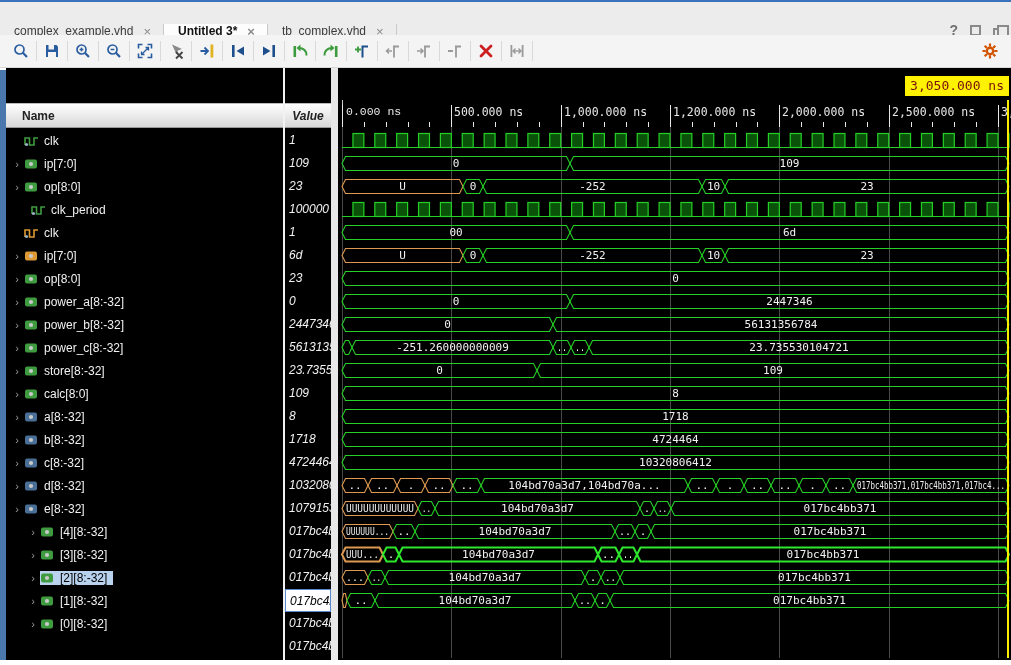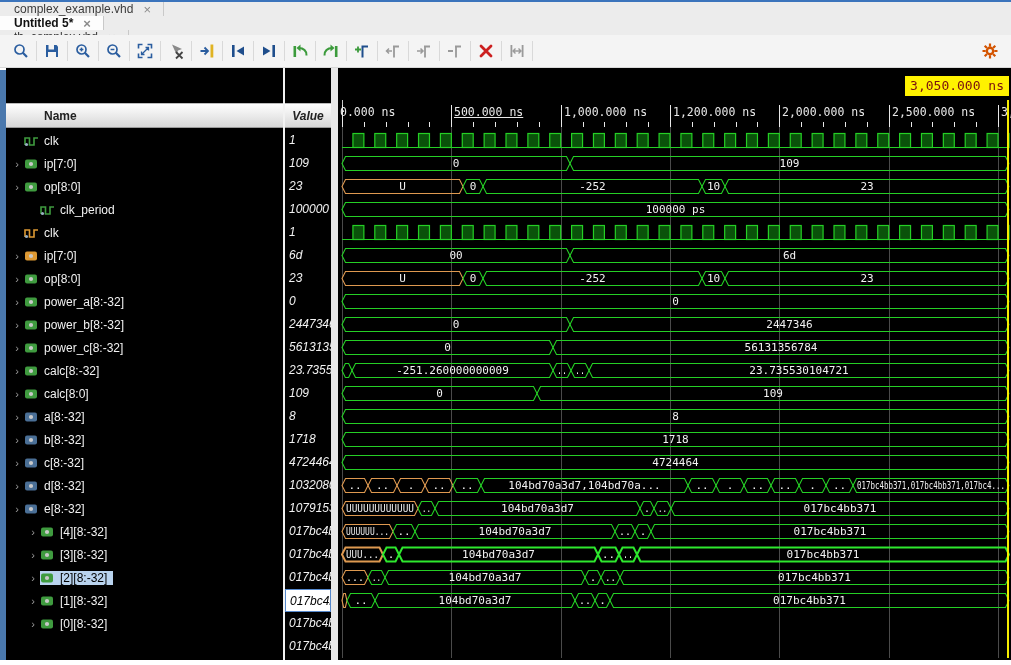--- a/index.html
+++ b/index.html
@@ -3,21 +3,21 @@
 <meta charset="utf-8">
 <style>
   * { box-sizing: border-box; margin: 0; padding: 0; }
   body { font-family: "Liberation Sans", sans-serif; background:#fff; }
   .app { position:relative; width:1011px; height:665px; overflow:hidden; background:#fff; }
 
   .topline { position:absolute; left:0; top:0; width:1011px; height:2px; background:#3b74bc; }
 
   
   .tabbar { position:absolute; left:0; top:2px; width:1011px; height:37px; background:#ececec;
-            border-bottom:1px solid #cfcfcf; display:flex; align-items:flex-start;flex-direction:column; }
+            border-bottom:1px solid #cfcfcf; display:flex; align-items:flex-end; }
   .tab { display:flex; align-items:center; gap:10px; padding:0 12px 0 14px; font-size:12px; color:#3b3b3b;
          border-right:1px solid #c9c9c9; cursor:default; }
   .tab.active { background:#fdfdfd; font-weight:bold; color:#111; }
   .tab .x { color:#8a8a8a; font-size:13px; line-height:1; }
   .winbtns { margin-left:auto; display:flex; align-items:center; gap:12px; padding-right:6px; color:#707070; }
   .winbtn-help { font-size:14px; font-weight:bold; }
   .winbtn-max { width:11px; height:11px; border:2px solid #8a8a8a; }
   .winbtn-float { width:12px; height:11px; position:relative; }
   .winbtn-float::before { content:""; position:absolute; left:0; top:3px; width:8px; height:8px; border:2px solid #8a8a8a; }
   .winbtn-float::after  { content:""; position:absolute; left:4px; top:0; width:8px; height:8px; border:2px solid #8a8a8a; background:#ececec; }
@@ -37,21 +37,21 @@
   .namepanel { left:6px; width:277px; }
   .vsep1 { position:absolute; left:283px; top:0; width:2px; height:592px; background:#f2f2f2; }
   .valuepanel { left:285px; width:46px;font-style:italic; }
   .vsep2 { position:absolute; left:331px; top:0; width:7px; height:592px; background:#e8e8e8; }
   .wavepanel { left:338px; width:673px; }
   .bottomstrip { position:absolute; left:0; top:592px; width:1011px; height:5px; background:#fff; }
 
   .colhead { position:absolute; left:0; top:35px; width:100%; height:25px;
              background:linear-gradient(#ffffff,#d7d7d7); border-top:1px solid #bbb; border-bottom:1px solid #9a9a9a;
              font-size:12px; font-weight:bold; color:#222; display:flex; align-items:center; }
-  .namepanel .colhead { padding-left:38px; }
+  .namepanel .colhead { padding-left:16px; }
   .valuepanel .colhead { justify-content:center; }
 
   .rows { position:absolute; left:0; top:61px; width:100%; }
   .srow { height:23px; display:flex; align-items:center; font-size:12px; color:#f2f2f2; white-space:nowrap; }
   .arrow { width:14px; text-align:center; color:#9a9a9a; font-size:11px; flex:0 0 14px; }
   .arrow.exp { transform:rotate(90deg); }
   .sicon { width:15px; height:12px; margin-right:5px; flex:0 0 15px; }
   .selwrap { display:flex; align-items:center; }
   .srow.sel .selwrap { background:#b9d3ee; color:#000; padding-right:6px; }
   .vrow { height:23px; line-height:23px; font-size:12px; color:#f2f2f2; padding-left:4px; overflow:hidden; white-space:nowrap; }
@@ -74,21 +74,21 @@
 
   <div class="topline"></div>
 
   <div class="tabbar">
 
   <div class="tab">
         <span>complex_example.vhd</span>
         <span class="x">×</span>
       </div>
       <div class="tab active">
-        <span>Untitled 5*</span>
+        <span>Untitled 3*</span>
         <span class="x">×</span>
       </div>
       <div class="tab">
         <span>tb_complex.vhd</span>
         <span class="x">×</span>
       </div>
       <div class="winbtns">
         <span class="winbtn-help">?</span>
         <span class="winbtn-max"></span>
         <span class="winbtn-float"></span>
@@ -259,21 +259,21 @@
           <div class="srow" style="padding-left: 4px;">
             <span class="arrow">›</span>
             <span class="selwrap">
               <span class="sicon"><svg viewBox="0 0 15 12">
                   <rect x="1" y="1.5" width="12" height="9" rx="2" fill="#3f9b3f"></rect>
                   <circle cx="7" cy="6" r="2.1" fill="#c9c9c9"></circle>
                 </svg></span>
               <span>op[8:0]</span>
             </span>
           </div>
-          <div class="srow" style="padding-left: 20px;">
+          <div class="srow" style="padding-left: 11px;">
             <span class="arrow"></span>
             <span class="selwrap">
               <span class="sicon"><svg viewBox="0 0 15 12">
                   <path d="M1 10V3h4.5v7H10V3h4" fill="none" stroke="#3f9b3f" stroke-width="1.6"></path>
                   <circle cx="2.5" cy="9.5" r="1.6" fill="#9ab0c4"></circle>
                 </svg></span>
               <span>clk_period</span>
             </span>
           </div>
           <div class="srow" style="padding-left: 4px;">
@@ -336,21 +336,21 @@
               <span>power_c[8:-32]</span>
             </span>
           </div>
           <div class="srow" style="padding-left: 4px;">
             <span class="arrow">›</span>
             <span class="selwrap">
               <span class="sicon"><svg viewBox="0 0 15 12">
                   <rect x="1" y="1.5" width="12" height="9" rx="2" fill="#3f9b3f"></rect>
                   <circle cx="7" cy="6" r="2.1" fill="#c9c9c9"></circle>
                 </svg></span>
-              <span>calc[8:-32]</span>
+              <span>store[8:-32]</span>
             </span>
           </div>
           <div class="srow" style="padding-left: 4px;">
             <span class="arrow">›</span>
             <span class="selwrap">
               <span class="sicon"><svg viewBox="0 0 15 12">
                   <rect x="1" y="1.5" width="12" height="9" rx="2" fill="#3f9b3f"></rect>
                   <circle cx="7" cy="6" r="2.1" fill="#c9c9c9"></circle>
                 </svg></span>
               <span>calc[8:0]</span>
@@ -543,24 +543,20 @@
               <polygon points="125,11.5 128.5,4.5 141.5,4.5 145,11.5 141.5,18.5 128.5,18.5" fill="none" stroke="#25cf25" stroke-width="1.1"></polygon>
               <text x="135" y="15" text-anchor="middle" fill="#f2f2f2" font-family="DejaVu Sans Mono, monospace" font-size="11px">0</text>
               <polygon points="145,11.5 148.5,4.5 360.5,4.5 364,11.5 360.5,18.5 148.5,18.5" fill="none" stroke="#25cf25" stroke-width="1.1"></polygon>
               <text x="254.5" y="15" text-anchor="middle" fill="#f2f2f2" font-family="DejaVu Sans Mono, monospace" font-size="11px">-252</text>
               <polygon points="364,11.5 367.5,4.5 383.5,4.5 387,11.5 383.5,18.5 367.5,18.5" fill="none" stroke="#25cf25" stroke-width="1.1"></polygon>
               <text x="375.5" y="15" text-anchor="middle" fill="#f2f2f2" font-family="DejaVu Sans Mono, monospace" font-size="11px">10</text>
               <polygon points="387,11.5 390.5,4.5 667.5,4.5 671,11.5 667.5,18.5 390.5,18.5" fill="none" stroke="#25cf25" stroke-width="1.1"></polygon>
               <text x="529" y="15" text-anchor="middle" fill="#f2f2f2" font-family="DejaVu Sans Mono, monospace" font-size="11px">23</text>
             </svg></div>
           <div class="waverow"><svg width="673" height="23" viewBox="0 0 673 23">
-              <polygon points="4,11.5 7.5,4.5 667.5,4.5 671,11.5 667.5,18.5 7.5,18.5" fill="none" stroke="#25cf25" stroke-width="1.1"></polygon>
-              <text x="337.5" y="15" text-anchor="middle" fill="#f2f2f2" font-family="DejaVu Sans Mono, monospace" font-size="11px">100000 ps</text>
-            </svg></div>
-          <div class="waverow"><svg width="673" height="23" viewBox="0 0 673 23">
               <line x1="4" y1="18.5" x2="671" y2="18.5" stroke="#25cf25" stroke-width="1.2"></line>
               <rect x="14.9335" y="4.5" width="10.9335" height="14" fill="#0a520a" stroke="#25cf25" stroke-width="1.2"></rect>
               <rect x="36.8005" y="4.5" width="10.9335" height="14" fill="#0a520a" stroke="#25cf25" stroke-width="1.2"></rect>
               <rect x="58.667500000000004" y="4.5" width="10.9335" height="14" fill="#0a520a" stroke="#25cf25" stroke-width="1.2"></rect>
               <rect x="80.53450000000001" y="4.5" width="10.9335" height="14" fill="#0a520a" stroke="#25cf25" stroke-width="1.2"></rect>
               <rect x="102.40150000000001" y="4.5" width="10.9335" height="14" fill="#0a520a" stroke="#25cf25" stroke-width="1.2"></rect>
               <rect x="124.26850000000002" y="4.5" width="10.9335" height="14" fill="#0a520a" stroke="#25cf25" stroke-width="1.2"></rect>
               <rect x="146.1355" y="4.5" width="10.9335" height="14" fill="#0a520a" stroke="#25cf25" stroke-width="1.2"></rect>
               <rect x="168.0025" y="4.5" width="10.9335" height="14" fill="#0a520a" stroke="#25cf25" stroke-width="1.2"></rect>
               <rect x="189.8695" y="4.5" width="10.9335" height="14" fill="#0a520a" stroke="#25cf25" stroke-width="1.2"></rect>
@@ -644,20 +640,24 @@
             </svg></div>
           <div class="waverow"><svg width="673" height="23" viewBox="0 0 673 23">
               <polygon points="4,11.5 7.5,4.5 667.5,4.5 671,11.5 667.5,18.5 7.5,18.5" fill="none" stroke="#25cf25" stroke-width="1.1"></polygon>
               <text x="337.5" y="15" text-anchor="middle" fill="#f2f2f2" font-family="DejaVu Sans Mono, monospace" font-size="11px">1718</text>
             </svg></div>
           <div class="waverow"><svg width="673" height="23" viewBox="0 0 673 23">
               <polygon points="4,11.5 7.5,4.5 667.5,4.5 671,11.5 667.5,18.5 7.5,18.5" fill="none" stroke="#25cf25" stroke-width="1.1"></polygon>
               <text x="337.5" y="15" text-anchor="middle" fill="#f2f2f2" font-family="DejaVu Sans Mono, monospace" font-size="11px">4724464</text>
             </svg></div>
           <div class="waverow"><svg width="673" height="23" viewBox="0 0 673 23">
+              <polygon points="4,11.5 7.5,4.5 667.5,4.5 671,11.5 667.5,18.5 7.5,18.5" fill="none" stroke="#25cf25" stroke-width="1.1"></polygon>
+              <text x="337.5" y="15" text-anchor="middle" fill="#f2f2f2" font-family="DejaVu Sans Mono, monospace" font-size="11px">10320806412</text>
+            </svg></div>
+          <div class="waverow"><svg width="673" height="23" viewBox="0 0 673 23">
               <polygon points="4,11.5 7.5,4.5 26.5,4.5 30,11.5 26.5,18.5 7.5,18.5" fill="none" stroke="#de9950" stroke-width="1.1"></polygon>
               <text x="17" y="15" text-anchor="middle" fill="#f2f2f2" font-family="DejaVu Sans Mono, monospace" font-size="11px">..</text>
               <polygon points="30,11.5 33.5,4.5 55.5,4.5 59,11.5 55.5,18.5 33.5,18.5" fill="none" stroke="#de9950" stroke-width="1.1"></polygon>
               <text x="44.5" y="15" text-anchor="middle" fill="#f2f2f2" font-family="DejaVu Sans Mono, monospace" font-size="11px">..</text>
               <polygon points="59,11.5 62.5,4.5 83.5,4.5 87,11.5 83.5,18.5 62.5,18.5" fill="none" stroke="#de9950" stroke-width="1.1"></polygon>
               <text x="73" y="15" text-anchor="middle" fill="#f2f2f2" font-family="DejaVu Sans Mono, monospace" font-size="11px">.</text>
               <polygon points="87,11.5 90.5,4.5 111.5,4.5 115,11.5 111.5,18.5 90.5,18.5" fill="none" stroke="#de9950" stroke-width="1.1"></polygon>
               <text x="101" y="15" text-anchor="middle" fill="#f2f2f2" font-family="DejaVu Sans Mono, monospace" font-size="11px">..</text>
               <polygon points="115,11.5 118.5,4.5 139.5,4.5 143,11.5 139.5,18.5 118.5,18.5" fill="none" stroke="#25cf25" stroke-width="1.1"></polygon>
               <text x="129" y="15" text-anchor="middle" fill="#f2f2f2" font-family="DejaVu Sans Mono, monospace" font-size="11px">..</text>
@@ -741,22 +741,22 @@
               <polygon points="37,11.5 40.5,4.5 233.5,4.5 237,11.5 233.5,18.5 40.5,18.5" fill="none" stroke="#25cf25" stroke-width="1.1"></polygon>
               <text x="137" y="15" text-anchor="middle" fill="#f2f2f2" font-family="DejaVu Sans Mono, monospace" font-size="11px">104bd70a3d7</text>
               <polygon points="237,11.5 240.5,4.5 253.5,4.5 257,11.5 253.5,18.5 240.5,18.5" fill="none" stroke="#25cf25" stroke-width="1.1"></polygon>
               <text x="247" y="15" text-anchor="middle" fill="#f2f2f2" font-family="DejaVu Sans Mono, monospace" font-size="11px" textLength="12" lengthAdjust="spacingAndGlyphs">..</text>
               <polygon points="257,11.5 260.5,4.5 268.5,4.5 272,11.5 268.5,18.5 260.5,18.5" fill="none" stroke="#25cf25" stroke-width="1.1"></polygon>
               <text x="264.5" y="15" text-anchor="middle" fill="#f2f2f2" font-family="DejaVu Sans Mono, monospace" font-size="11px">.</text>
               <polygon points="272,11.5 275.5,4.5 667.5,4.5 671,11.5 667.5,18.5 275.5,18.5" fill="none" stroke="#25cf25" stroke-width="1.1"></polygon>
               <text x="471.5" y="15" text-anchor="middle" fill="#f2f2f2" font-family="DejaVu Sans Mono, monospace" font-size="11px">017bc4bb371</text>
             </svg></div>
         </div>
-    <div class="rlabel" style="left: 2px;">0.000 ns</div>
-        <div class="rlabel" style="left: 116px; text-decoration: underline;">500.000 ns</div>
+    <div class="rlabel" style="left: 8px; font-family: Liberation Mono, monospace;">0.000 ns</div>
+        <div class="rlabel" style="left: 116px;">500.000 ns</div>
         <div class="rlabel" style="left: 226px;">1,000.000 ns</div>
         <div class="rlabel" style="left: 335px;">1,200.000 ns</div>
         <div class="rlabel" style="left: 444px;">2,000.000 ns</div>
         <div class="rlabel" style="left: 554px; text-align: right;">2,500.000 ns</div>
         <div class="rlabel" style="left: 663px;">3,</div>
         <div class="tick" style="left: 4px; top: 37px; height: 22px;"></div>
         <div class="tick" style="left: 26px; top: 54px; height: 5px;"></div>
         <div class="tick" style="left: 48px; top: 54px; height: 5px;"></div>
         <div class="tick" style="left: 70px; top: 54px; height: 5px;"></div>
         <div class="tick" style="left: 91px; top: 54px; height: 5px;"></div>

